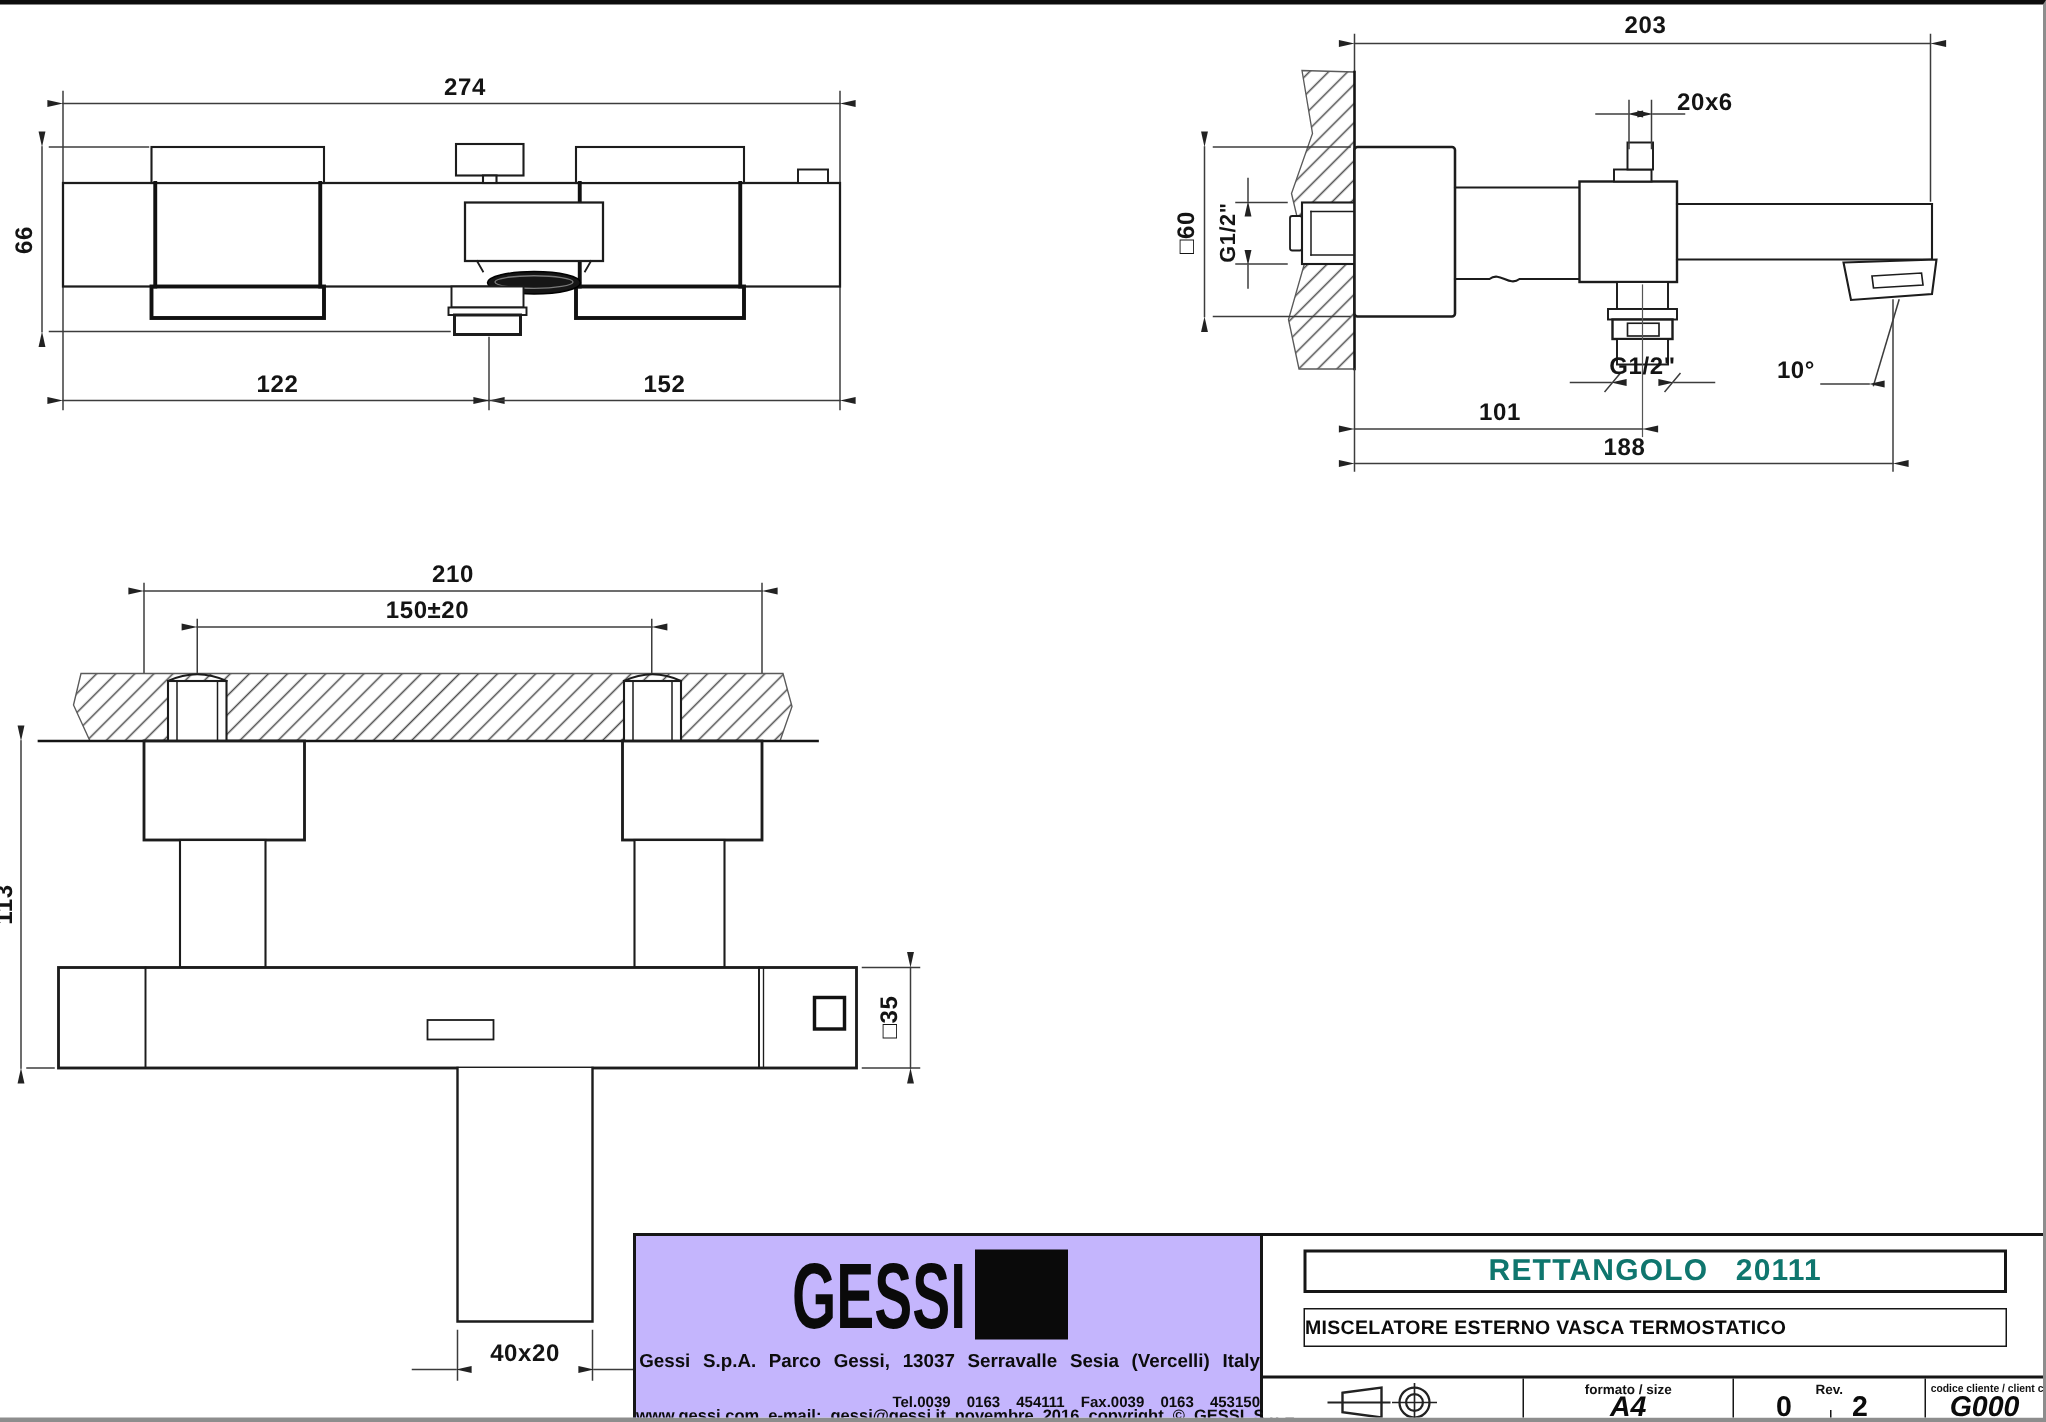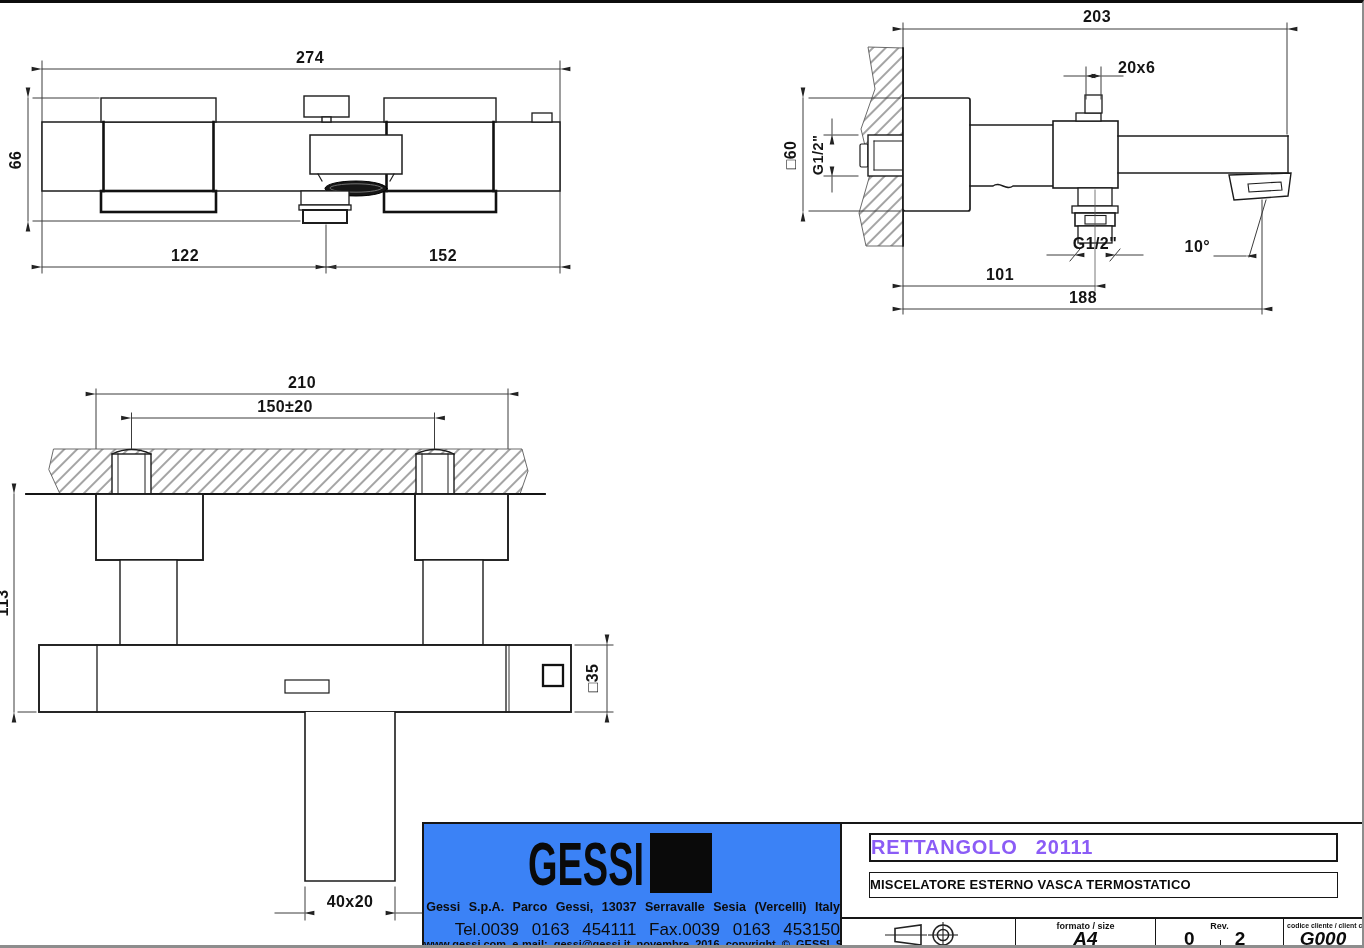--- a/index.html
+++ b/index.html
@@ -10,36 +10,36 @@
     border-right:2px solid #8d8d8d;
     border-bottom:3px solid #8d8d8d;
     box-sizing:border-box;
   }
   svg.drawing{position:absolute;left:0;top:0;}
   .dim{font:bold 16px "Liberation Sans",sans-serif;fill:#141414;letter-spacing:.4px;}
   .dim.sm{font-size:14.5px;}
   
   .logo-block{
     position:absolute;left:422px;top:819px;width:420px;height:127px;
-    border:2px solid #161616;box-sizing:border-box;background:#3b82f6;
+    border:2px solid #161616;box-sizing:border-box;background:#c4b5fd;
   }
   .logo-wrap{position:absolute;left:104px;top:8px;width:190px;height:64px;}
   .company-line{position:absolute;left:0;width:100%;text-align:right;color:#0c0c0c;white-space:nowrap;}
   .addr{top:76px;font-weight:bold;font-size:12.5px;word-spacing:5px;}
-  .tel{top:96px;font-weight:normal;font-size:17px;word-spacing:8px;}
+  .tel{top:106px;font-weight:bold;font-size:10px;word-spacing:8px;}
   .web{top:114px;font-weight:bold;font-size:11px;word-spacing:3px;}
   .title-block{
     position:absolute;left:842px;top:819px;width:520px;height:127px;
     border-top:2px solid #161616;box-sizing:border-box;background:#fff;
   }
   .tb-box1{
     position:absolute;left:27px;top:9px;width:469px;height:29px;
     border:2px solid #161616;box-sizing:border-box;
-    text-align:left;line-height:25px;font-weight:bold;font-size:20px;
-    letter-spacing:.8px;word-spacing:12px;color:#8b5cf6;
+    text-align:center;line-height:25px;font-weight:bold;font-size:20px;
+    letter-spacing:.8px;word-spacing:12px;color:#0f766e;
   }
   .tb-box2{
     position:absolute;left:27px;top:48px;width:469px;height:26px;
     border:1.6px solid #161616;box-sizing:border-box;
     line-height:23px;font-weight:bold;font-size:13px;
     letter-spacing:.2px;color:#0b0b0b;
   }
   .tb-row{
     position:absolute;left:0;top:93px;right:0;height:34px;
     border-top:2px solid #161616;box-sizing:border-box;display:flex;

